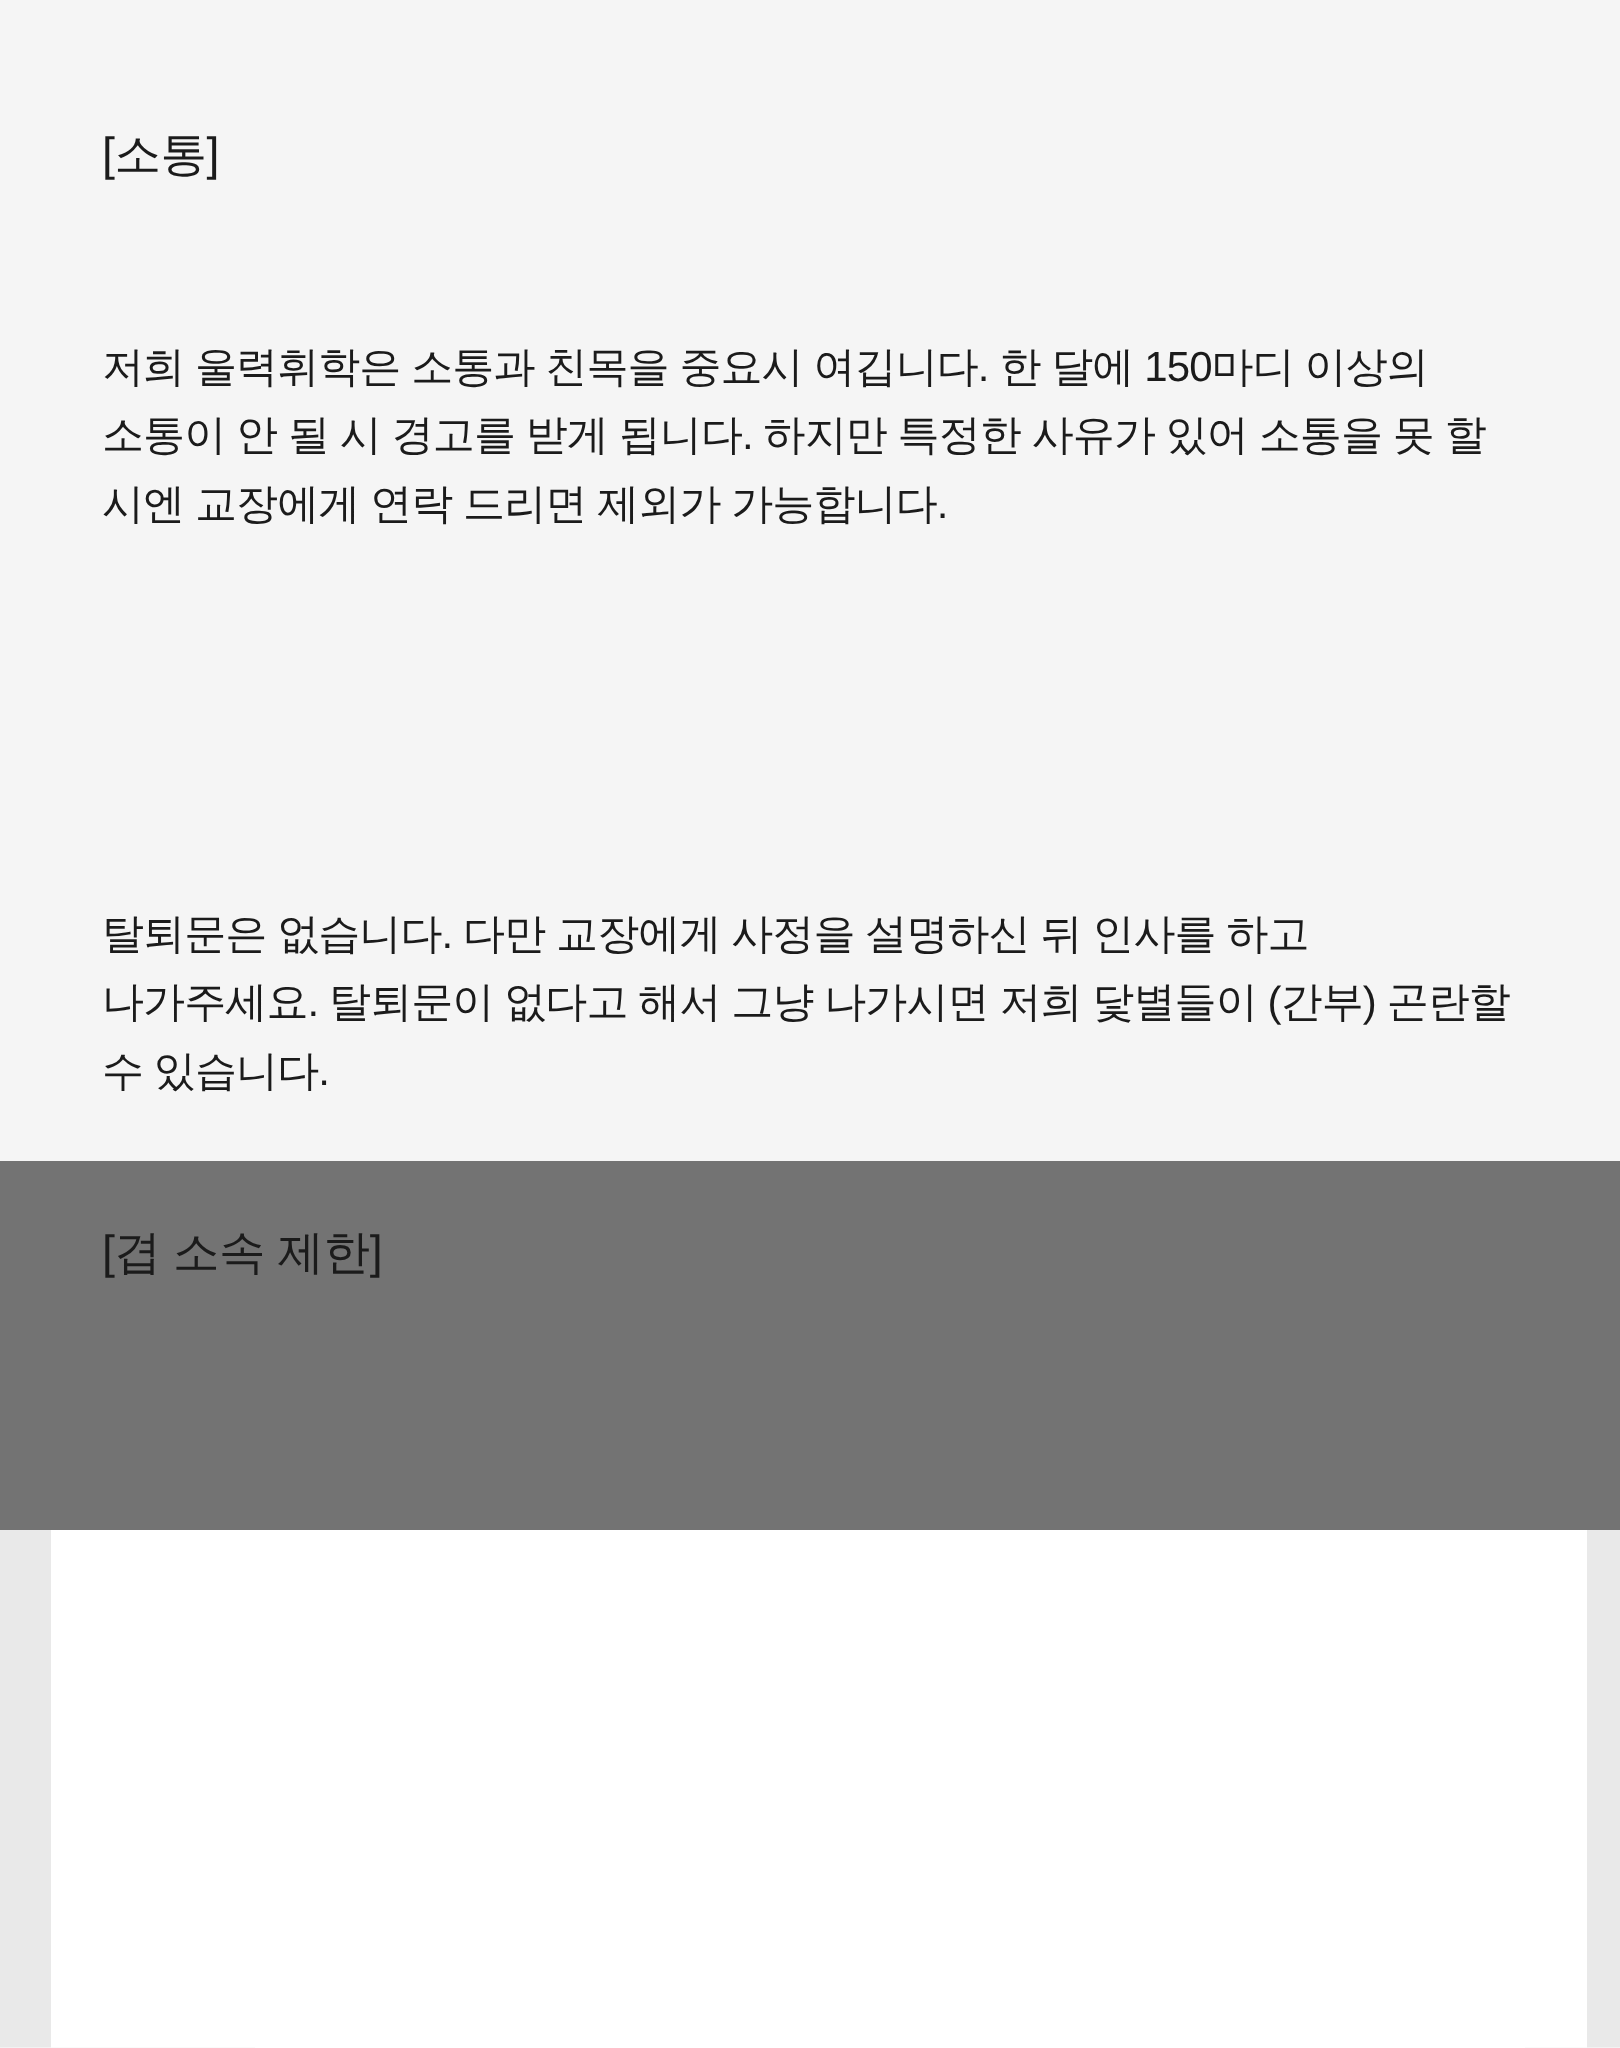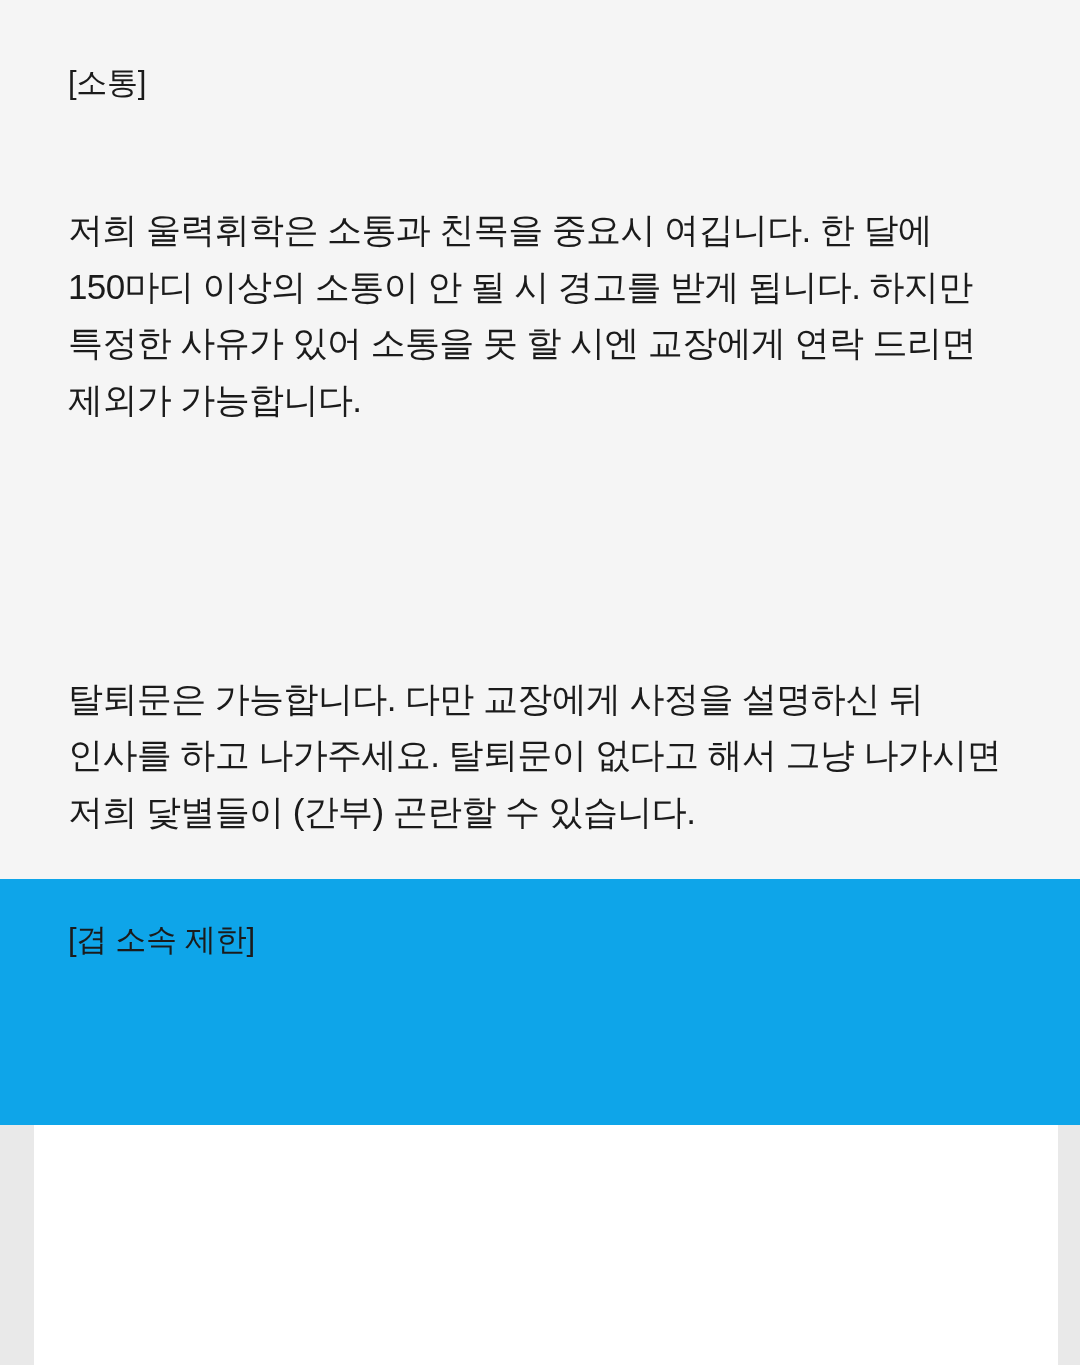--- a/index.html
+++ b/index.html
@@ -36,38 +36,38 @@
     height: 100%;
     background: #e9e9e9;
   }
   .section {
     position: relative;
     box-sizing: border-box;
     padding: 0 72px 0 68px;
   }
   .sec-a {
     background: #f5f5f5;
-    padding-top: 62px;
+    padding-top: 82px;
     padding-bottom: 38px;
   }
   .sec-b {
-    background: #0ea5e9;
+    background: #737373;
     padding-top: 40px;
     padding-bottom: 46px;
   }
   .heading {
     font-size: 31px;
     line-height: 1.35;
     font-weight: 400;
     color: #1b1b1b;
     letter-spacing: -0.3px;
     margin: 0;
   }
   .body-text {
-    font-size: 35px;
+    font-size: 28px;
     line-height: 1.62;
     font-weight: 400;
     color: #1b1b1b;
     letter-spacing: -0.6px;
     margin: 0;
     word-break: keep-all;
   }
   .gap-sm { height: 98px; }
   .gap-md { height: 150px; }
   .gap-lg { height: 118px; }
@@ -80,21 +80,21 @@
 
   <div class="gutter-left"></div>
   <div class="gutter-right"></div>
 
   <div class="section sec-a">
     <h2 class="heading">[소통]</h2>
     <div class="gap-sm"></div>
     <p class="body-text">저희 울력휘학은 소통과 친목을 중요시 여깁니다. 한 달에 150마디 이상의 소통이 안 될 시 경고를 받게 됩니다. 하지만 특정한 사유가 있어 소통을 못 할 시엔 교장에게 연락 드리면 제외가 가능합니다.</p>
     <div class="gap-md"></div>
     <div class="gap-xs"></div>
-    <p class="body-text">탈퇴문은 가능합니다. 다만 교장에게 사정을 설명하신 뒤 인사를 하고 나가주세요. 탈퇴문이 없다고 해서 그냥 나가시면 저희 닻별들이 (간부) 곤란할 수 있습니다.</p>
+    <p class="body-text">탈퇴문은 없습니다. 다만 교장에게 사정을 설명하신 뒤 인사를 하고 나가주세요. 탈퇴문이 없다고 해서 그냥 나가시면 저희 닻별들이 (간부) 곤란할 수 있습니다.</p>
   </div>
 
   <div class="section sec-b">
     <h2 class="heading">[겹 소속 제한]</h2>
     <div class="gap-lg"></div>
   </div>
 
 </div>
 
 </body></html>

